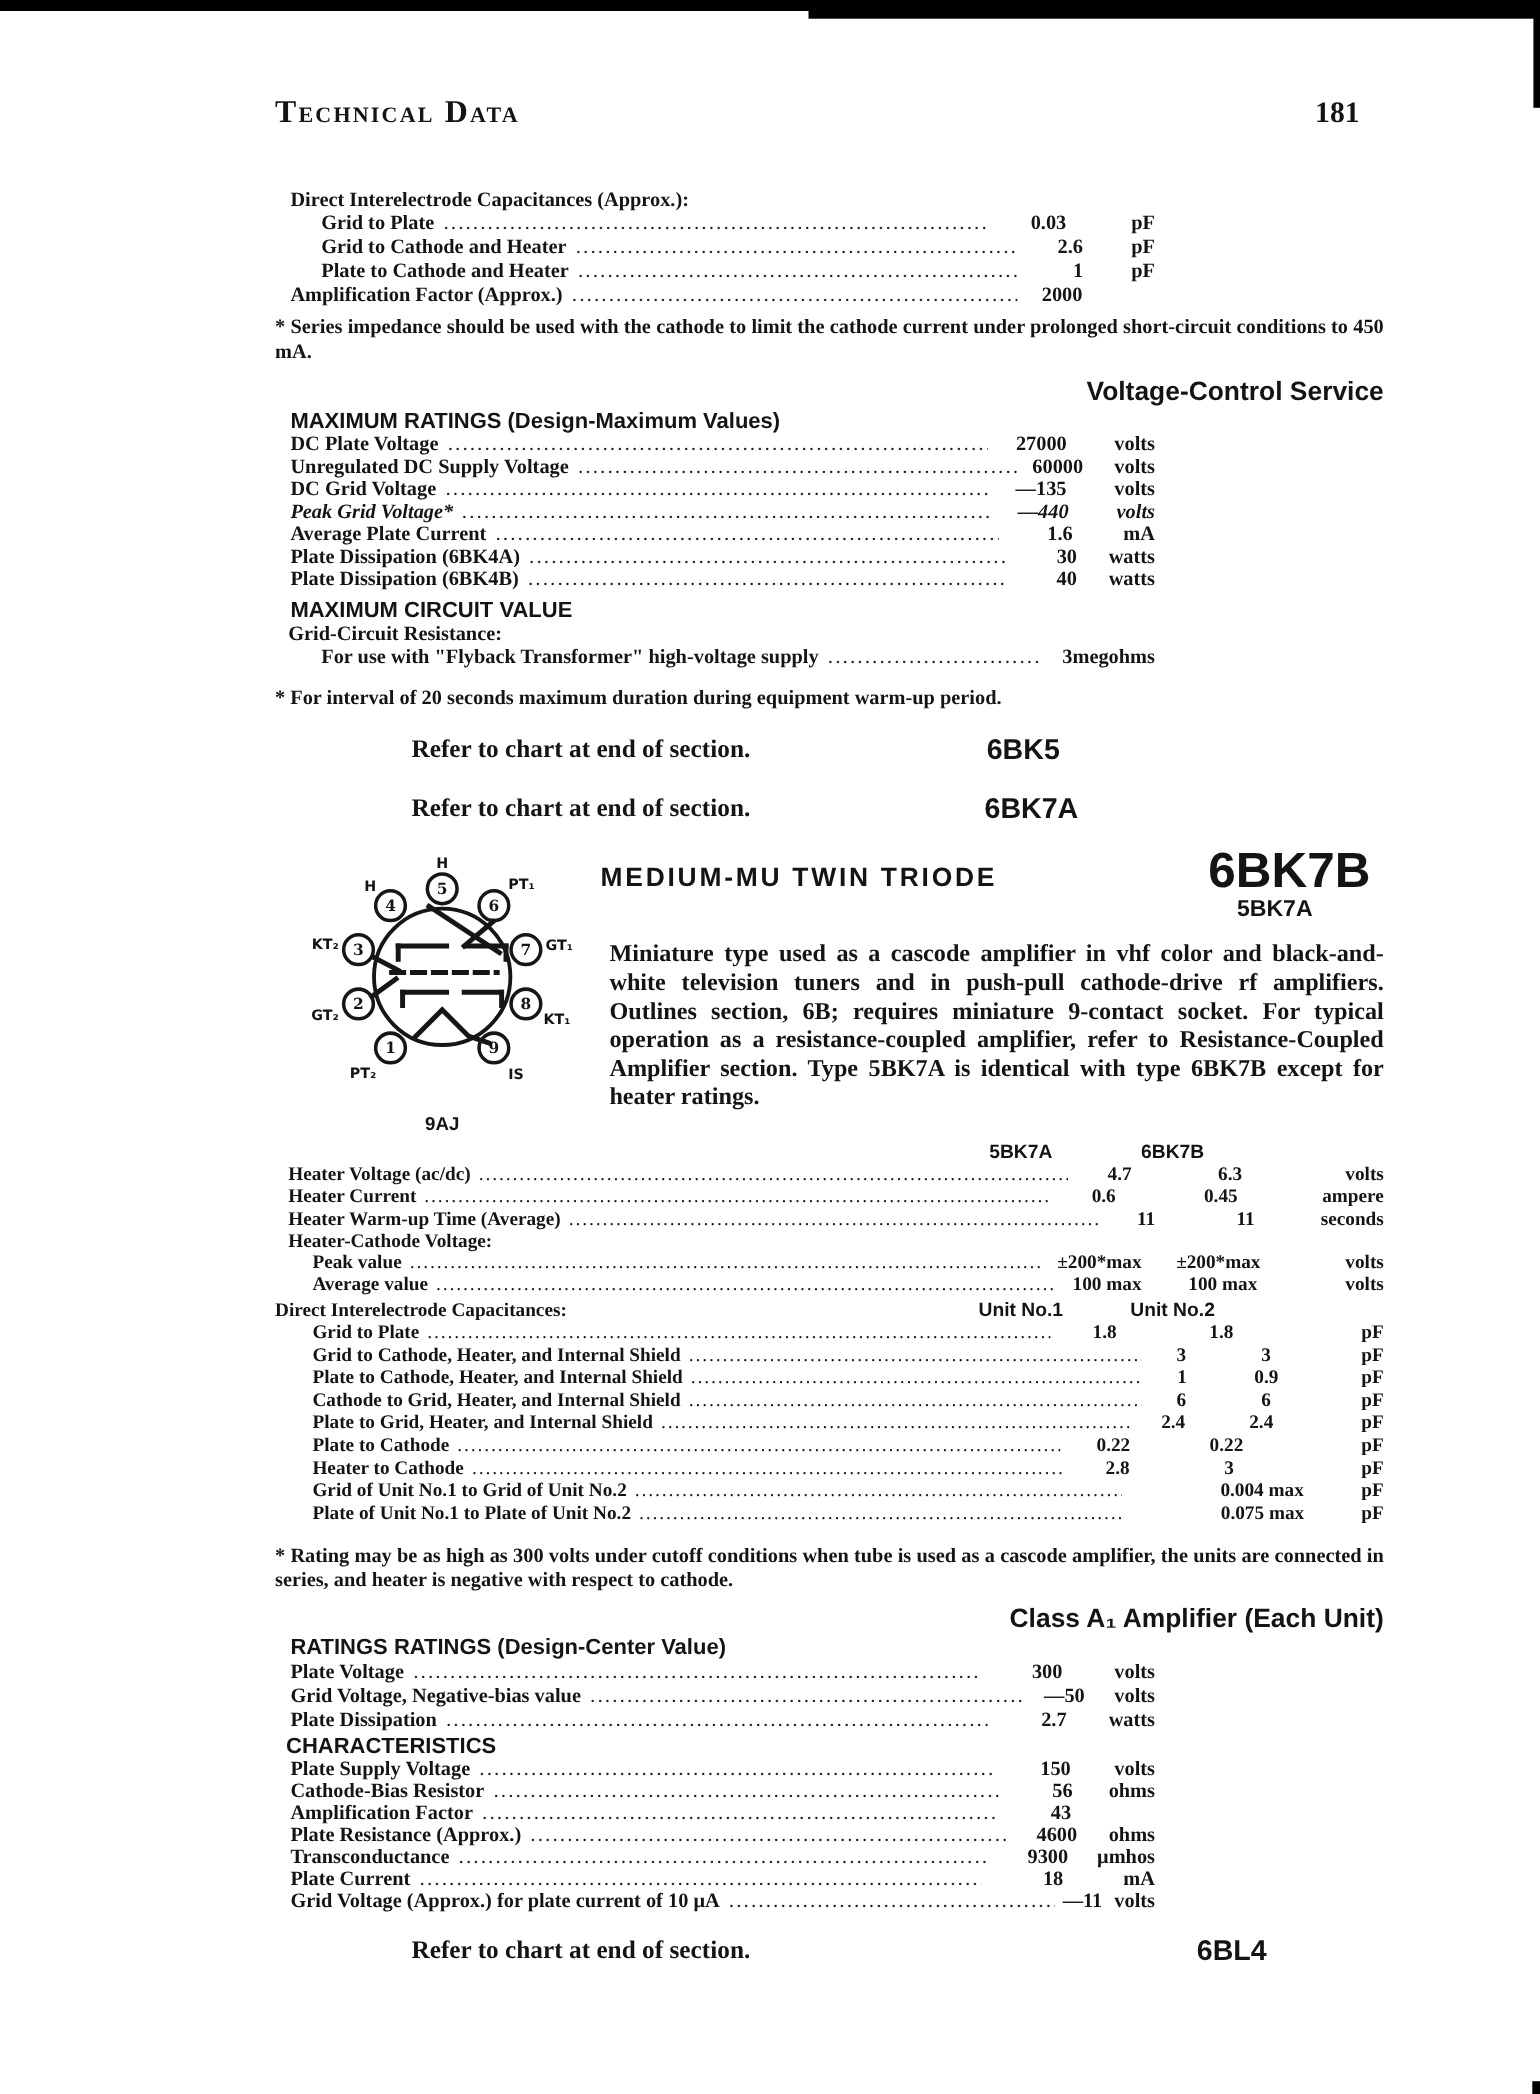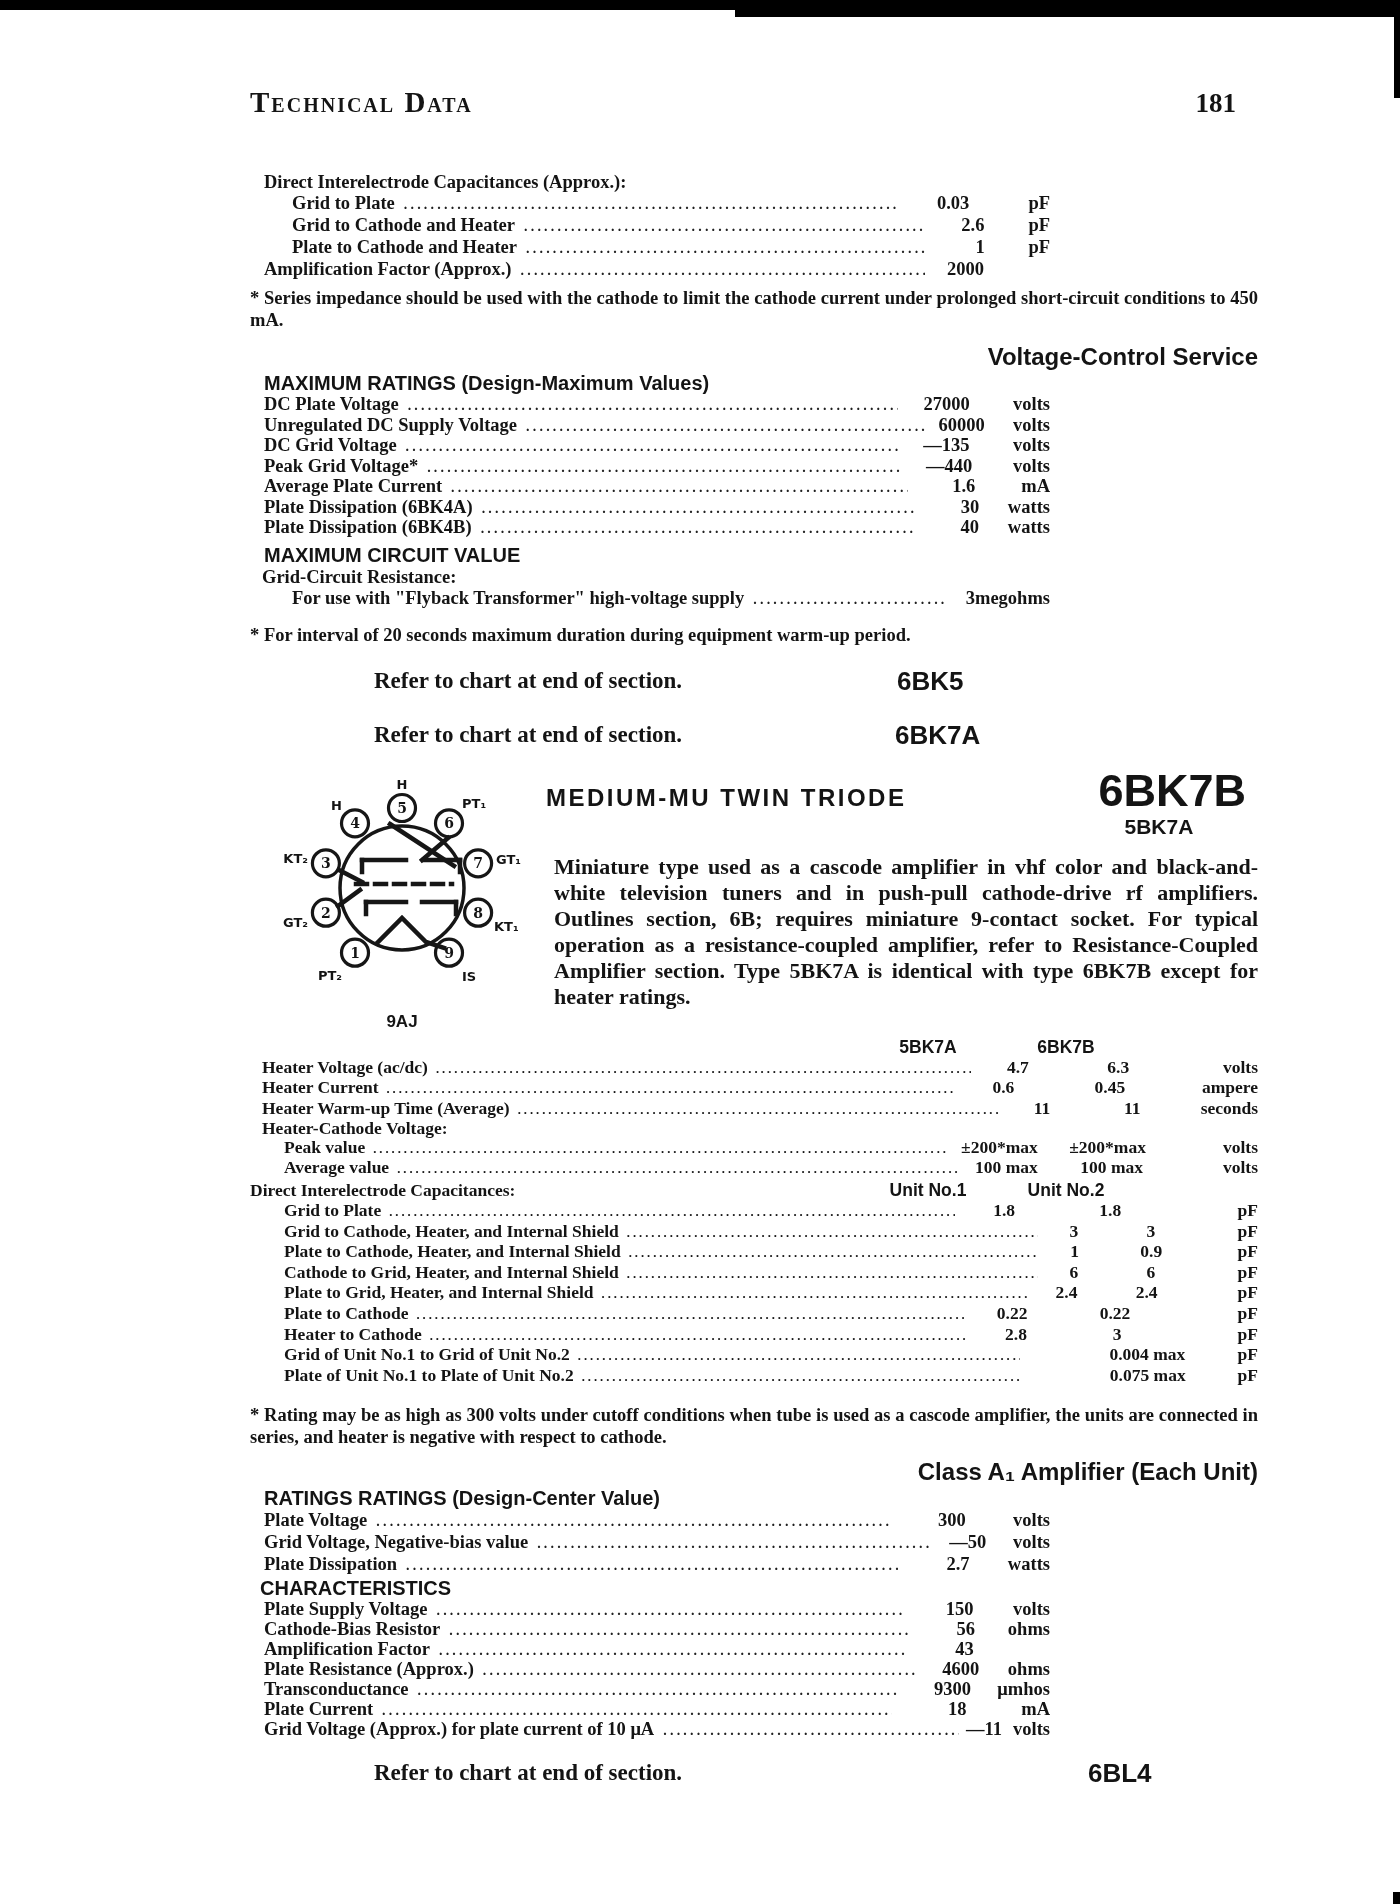--- a/index.html
+++ b/index.html
@@ -158,21 +158,21 @@
           <span class="unit">volts</span>
         </div>
 
         <div class="row i0" style="line-height:19.5px;">
           <span class="lbl">DC Grid Voltage</span>
           <span class="dots"></span>
           <span class="val">—135</span>
           <span class="unit">volts</span>
         </div>
 
-        <div class="row i0" style="line-height:19.5px;">
+        <div class="row i0" style="line-height:19.5px;font-style:italic;">
           <span class="lbl">Peak Grid Voltage*</span>
           <span class="dots"></span>
           <span class="val">—440</span>
           <span class="unit">volts</span>
         </div>
 
         <div class="row i0" style="line-height:19.5px;">
           <span class="lbl">Average Plate Current</span>
           <span class="dots"></span>
           <span class="val">1.6</span>

